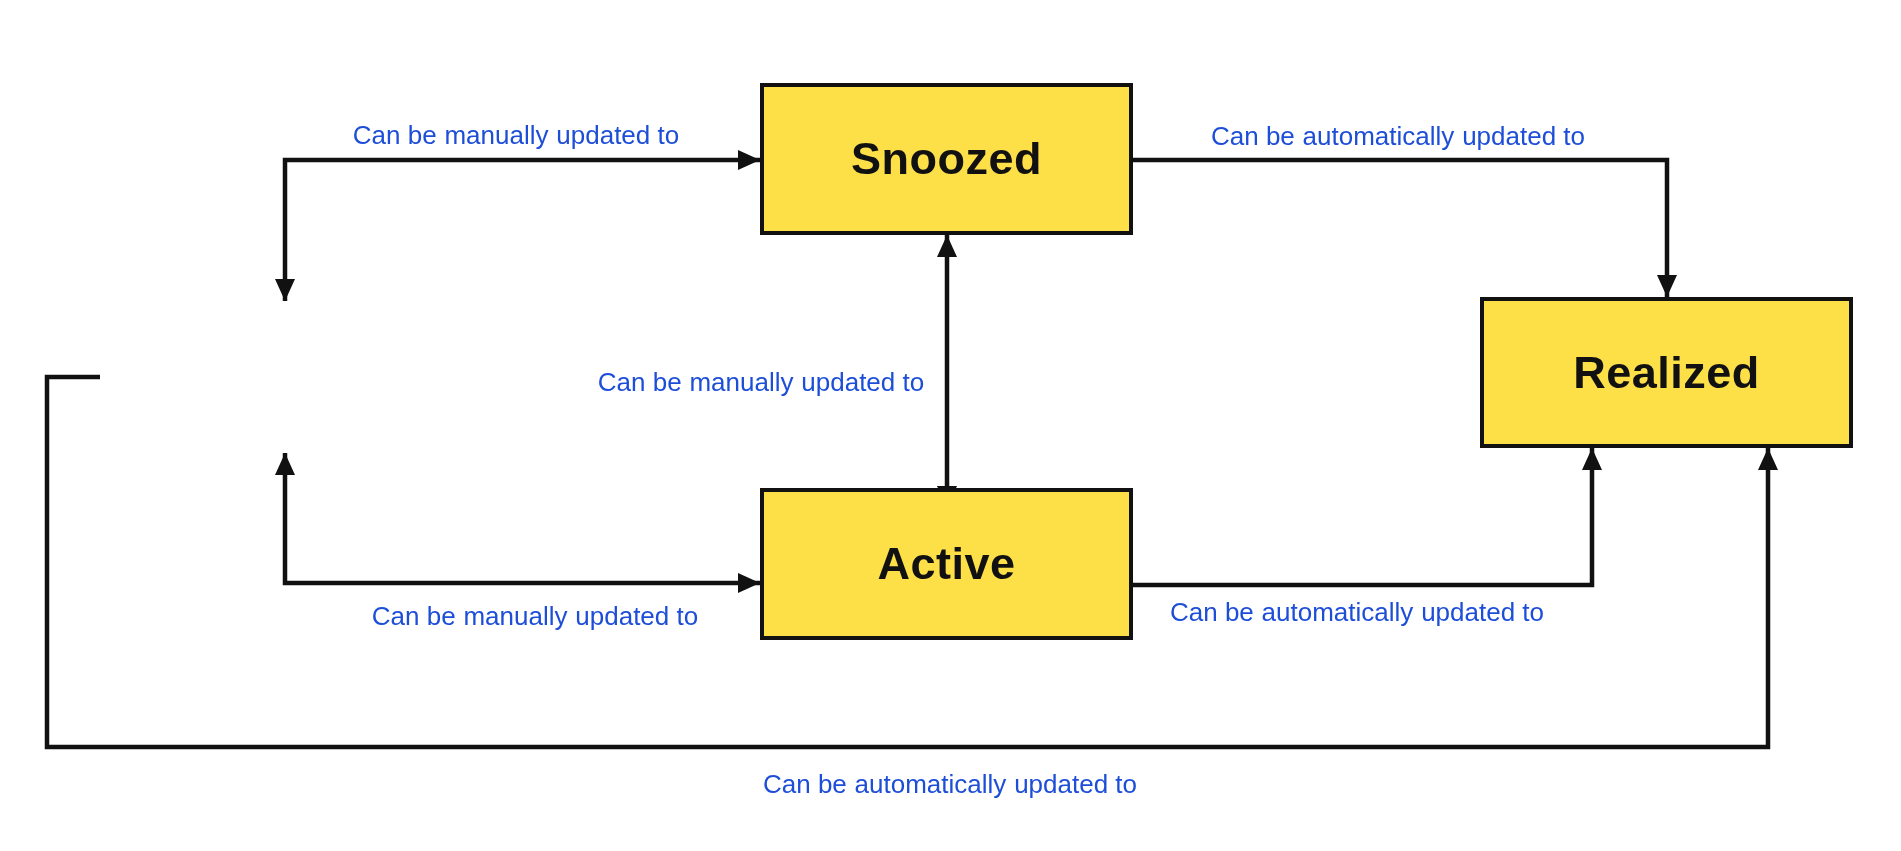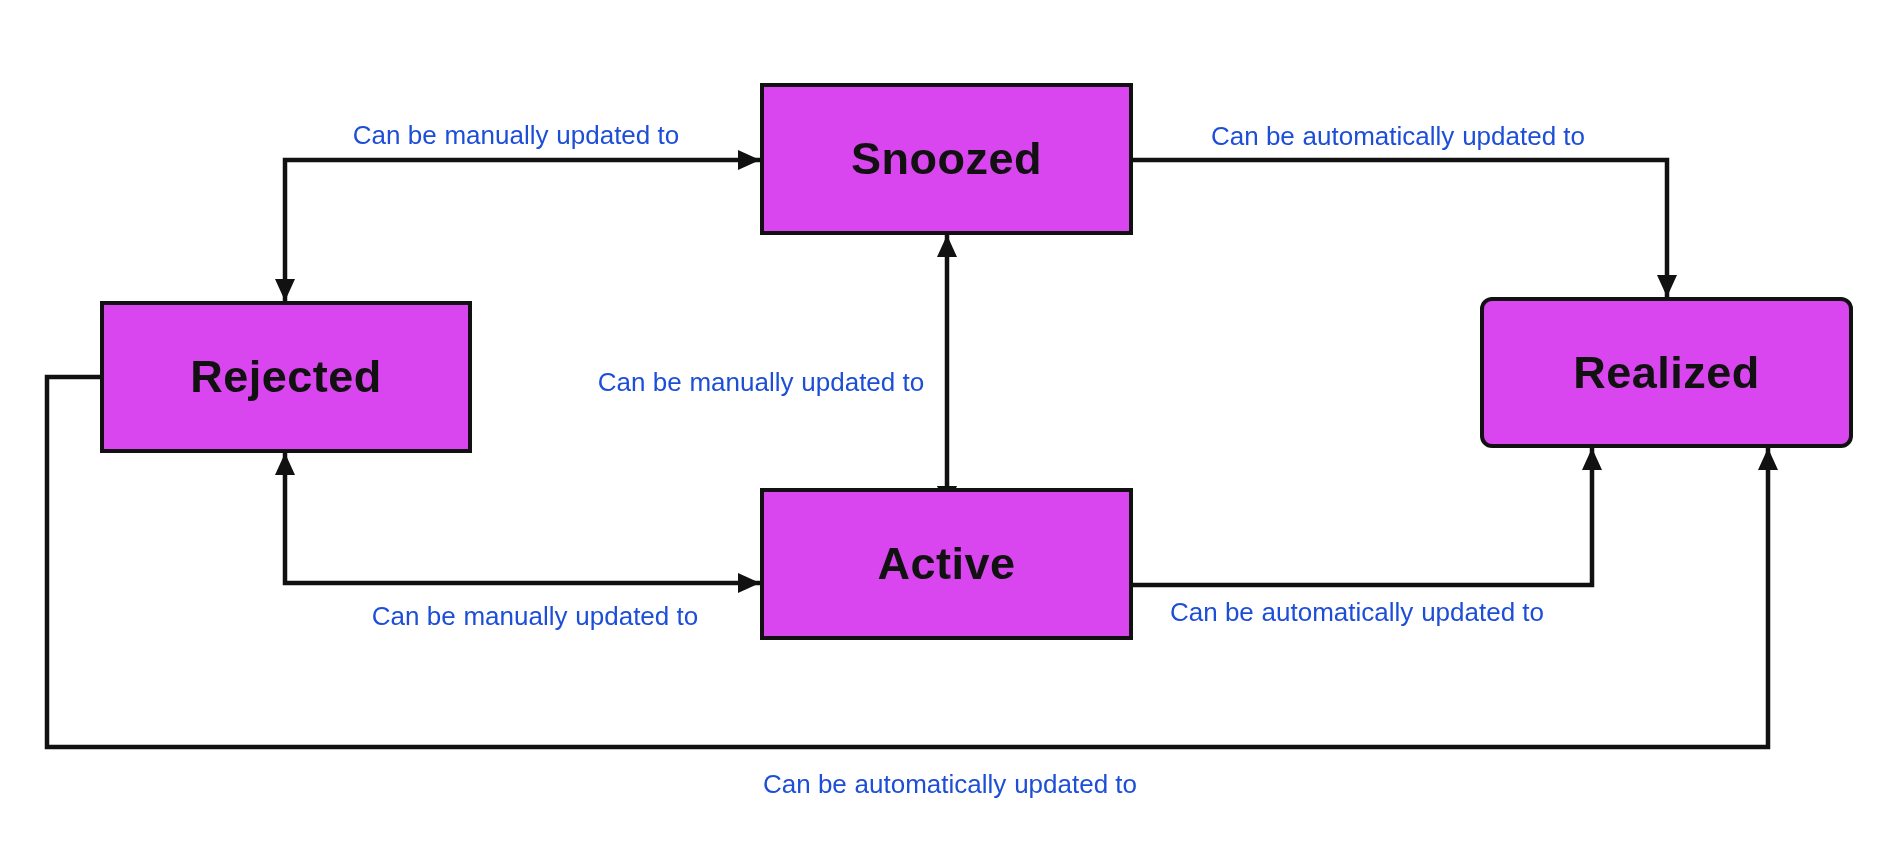--- a/index.html
+++ b/index.html
@@ -14,32 +14,32 @@
   .edges {
     position: absolute;
     left: 0; top: 0;
     width: 1901px;
     height: 851px;
   }
   .node {
     position: absolute;
     box-sizing: border-box;
     border: 4px solid #111111;
-    background: #d946ef;
+    background: #fde047;
     display: flex;
     align-items: center;
     justify-content: center;
     font-weight: 700;
     font-size: 45px;
     color: #111111;
     letter-spacing: 0.5px;
   }
   .node-rejected { left: 100px; top: 301px; width: 372px; height: 152px; }
   .node-snoozed  { left: 760px; top:  83px; width: 373px; height: 152px; }
-  .node-realized { left: 1480px; top: 297px; width: 373px; height: 151px; border-radius: 12px; }
+  .node-realized { left: 1480px; top: 297px; width: 373px; height: 151px; }
   .node-active   { left: 760px; top: 488px; width: 373px; height: 152px; }
   .edge-label {
     position: absolute;
     transform: translate(-50%, -50%);
     display: flex;
     gap: 0.30em;
     font-size: 26px;
     color: #1d4ed8;
     white-space: nowrap;
   }
@@ -71,23 +71,20 @@
 
     <path d="M1133 160 L1667 160 L1667 297" fill="none" stroke="#111111" stroke-width="4.5" marker-end="url(#arrow)"></path>
 
     <path d="M1133 585 L1592 585 L1592 448" fill="none" stroke="#111111" stroke-width="4.5" marker-end="url(#arrow)"></path>
 
     <path d="M100 377 L47 377 L47 747 L1768 747 L1768 448" fill="none" stroke="#111111" stroke-width="4.5" marker-end="url(#arrow)"></path>
   </svg>
 
   <div class="node node-snoozed">
     <span>Snoozed</span>
-  </div>
-  <div class="node node-rejected">
-    <span>Rejected</span>
   </div>
   <div class="node node-realized">
     <span>Realized</span>
   </div>
   <div class="node node-active">
     <span>Active</span>
   </div>
 
   <div class="edge-label lbl-1">
     <span>Can be</span>

